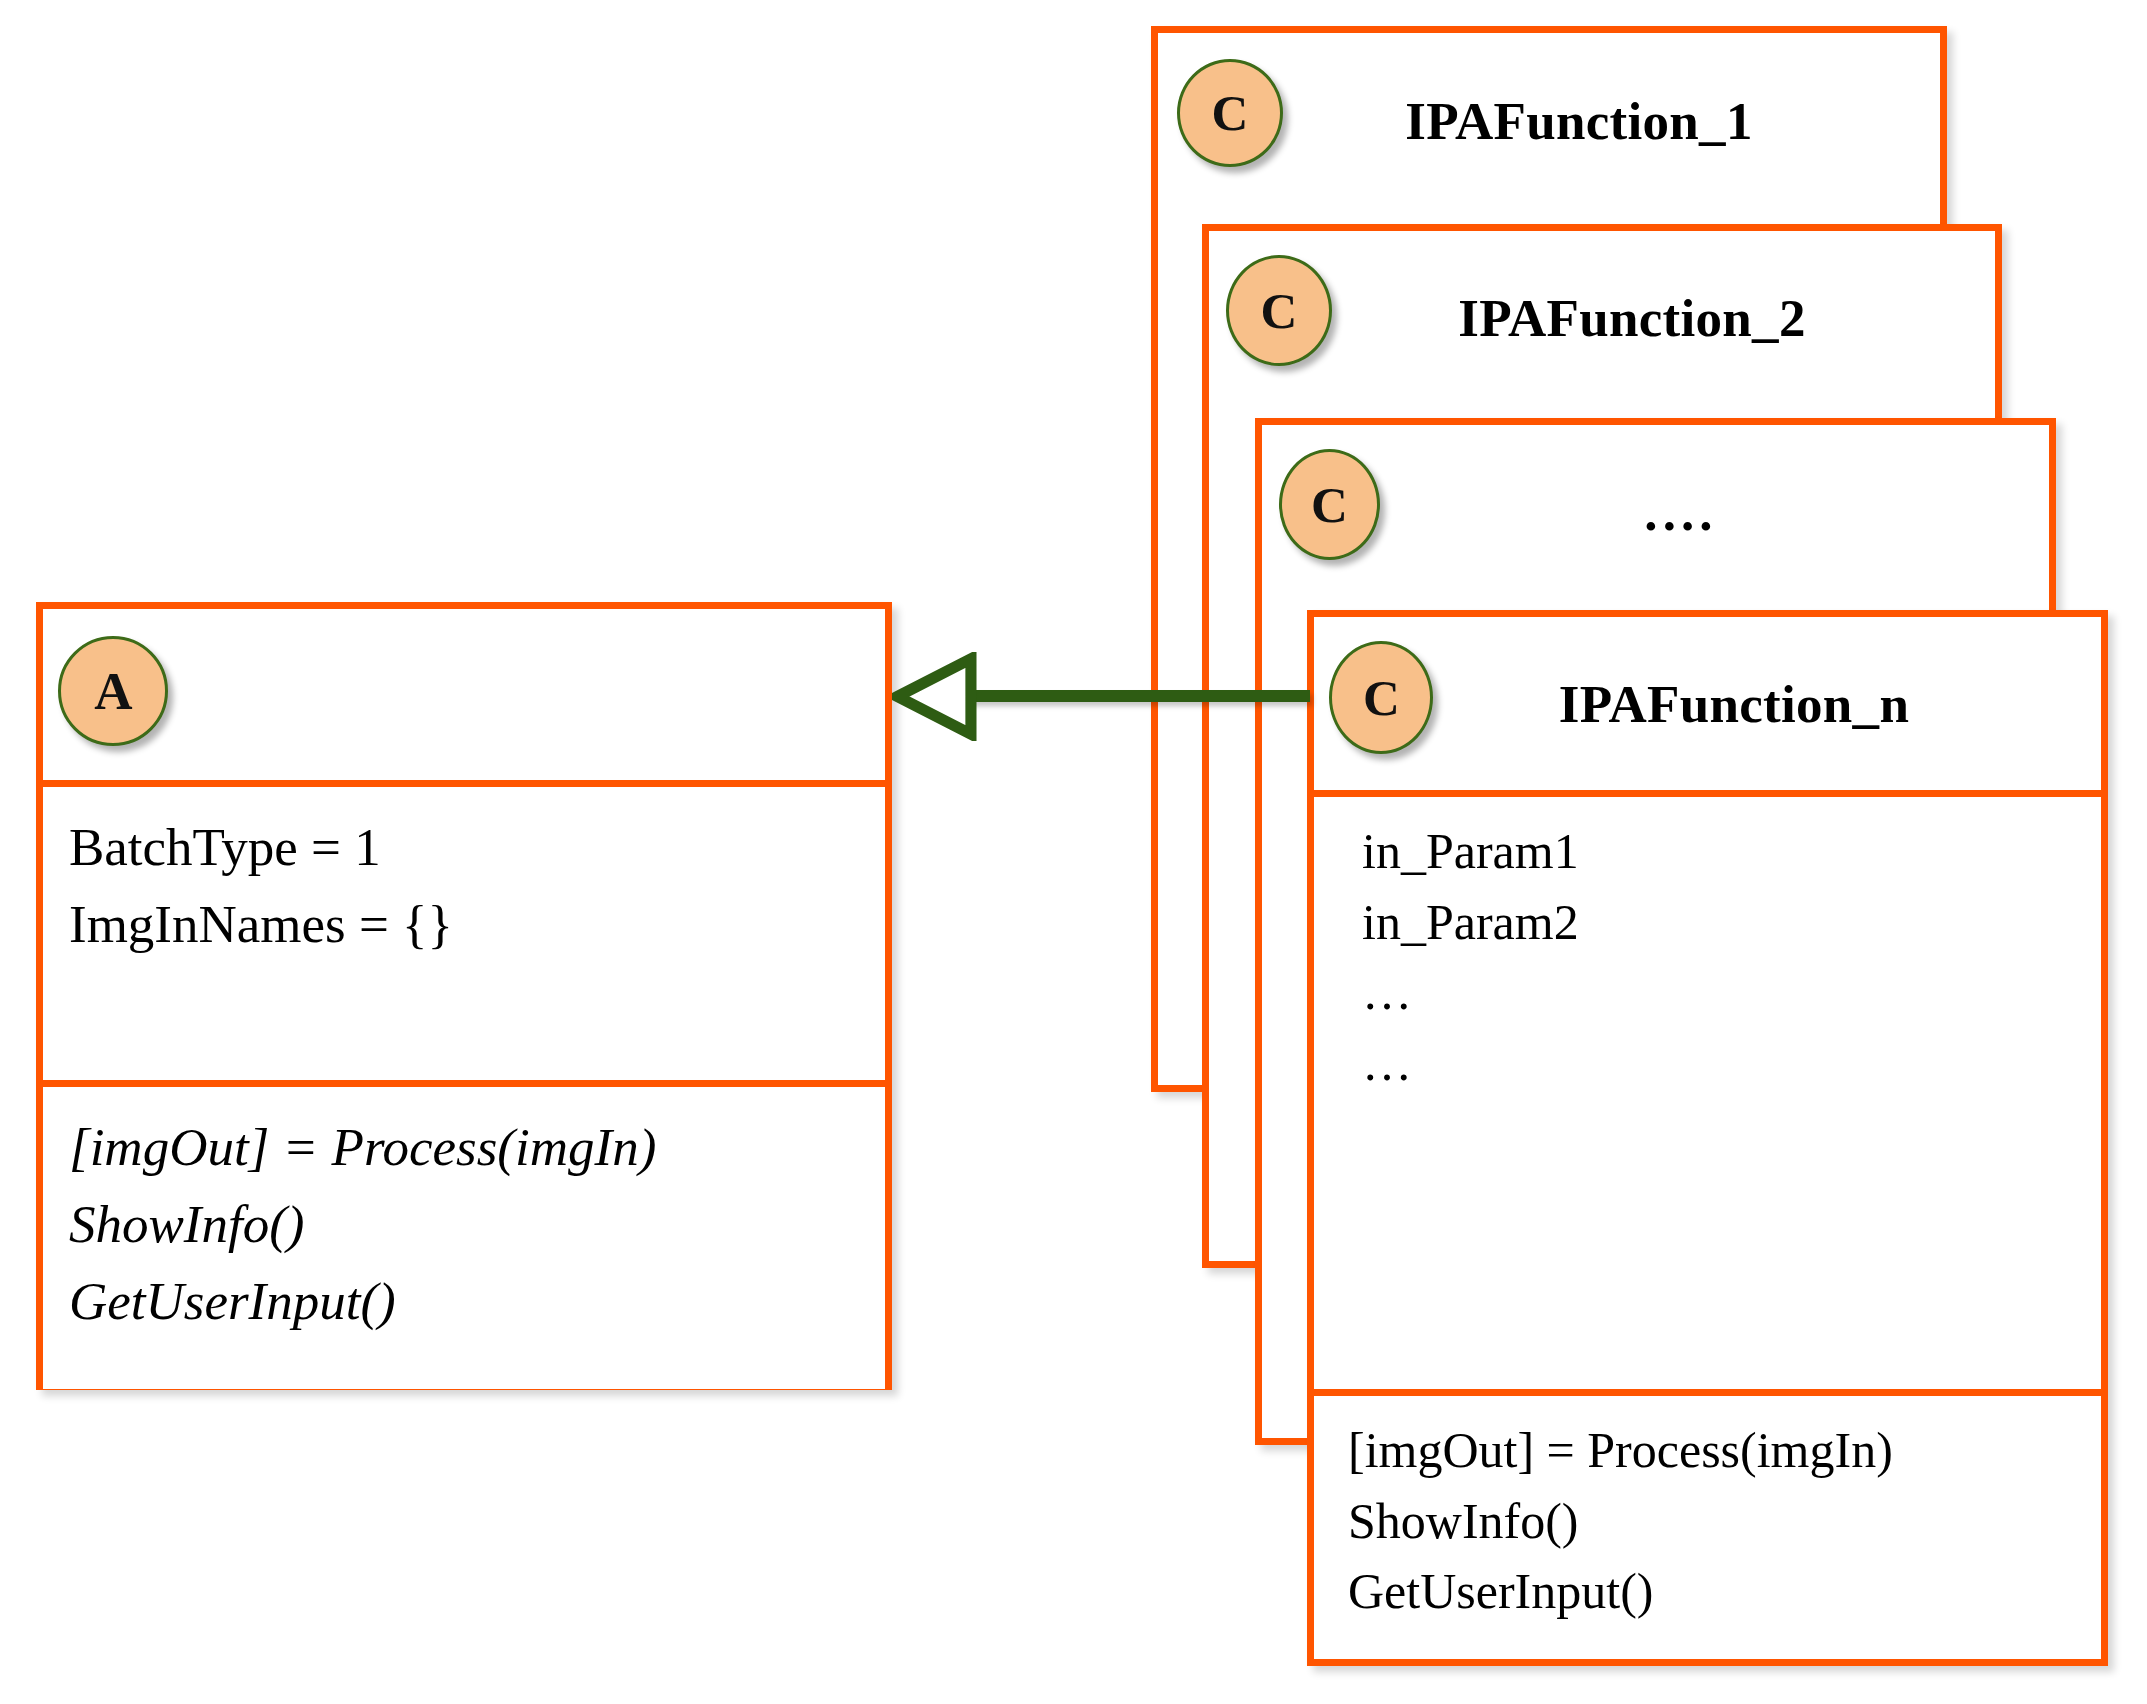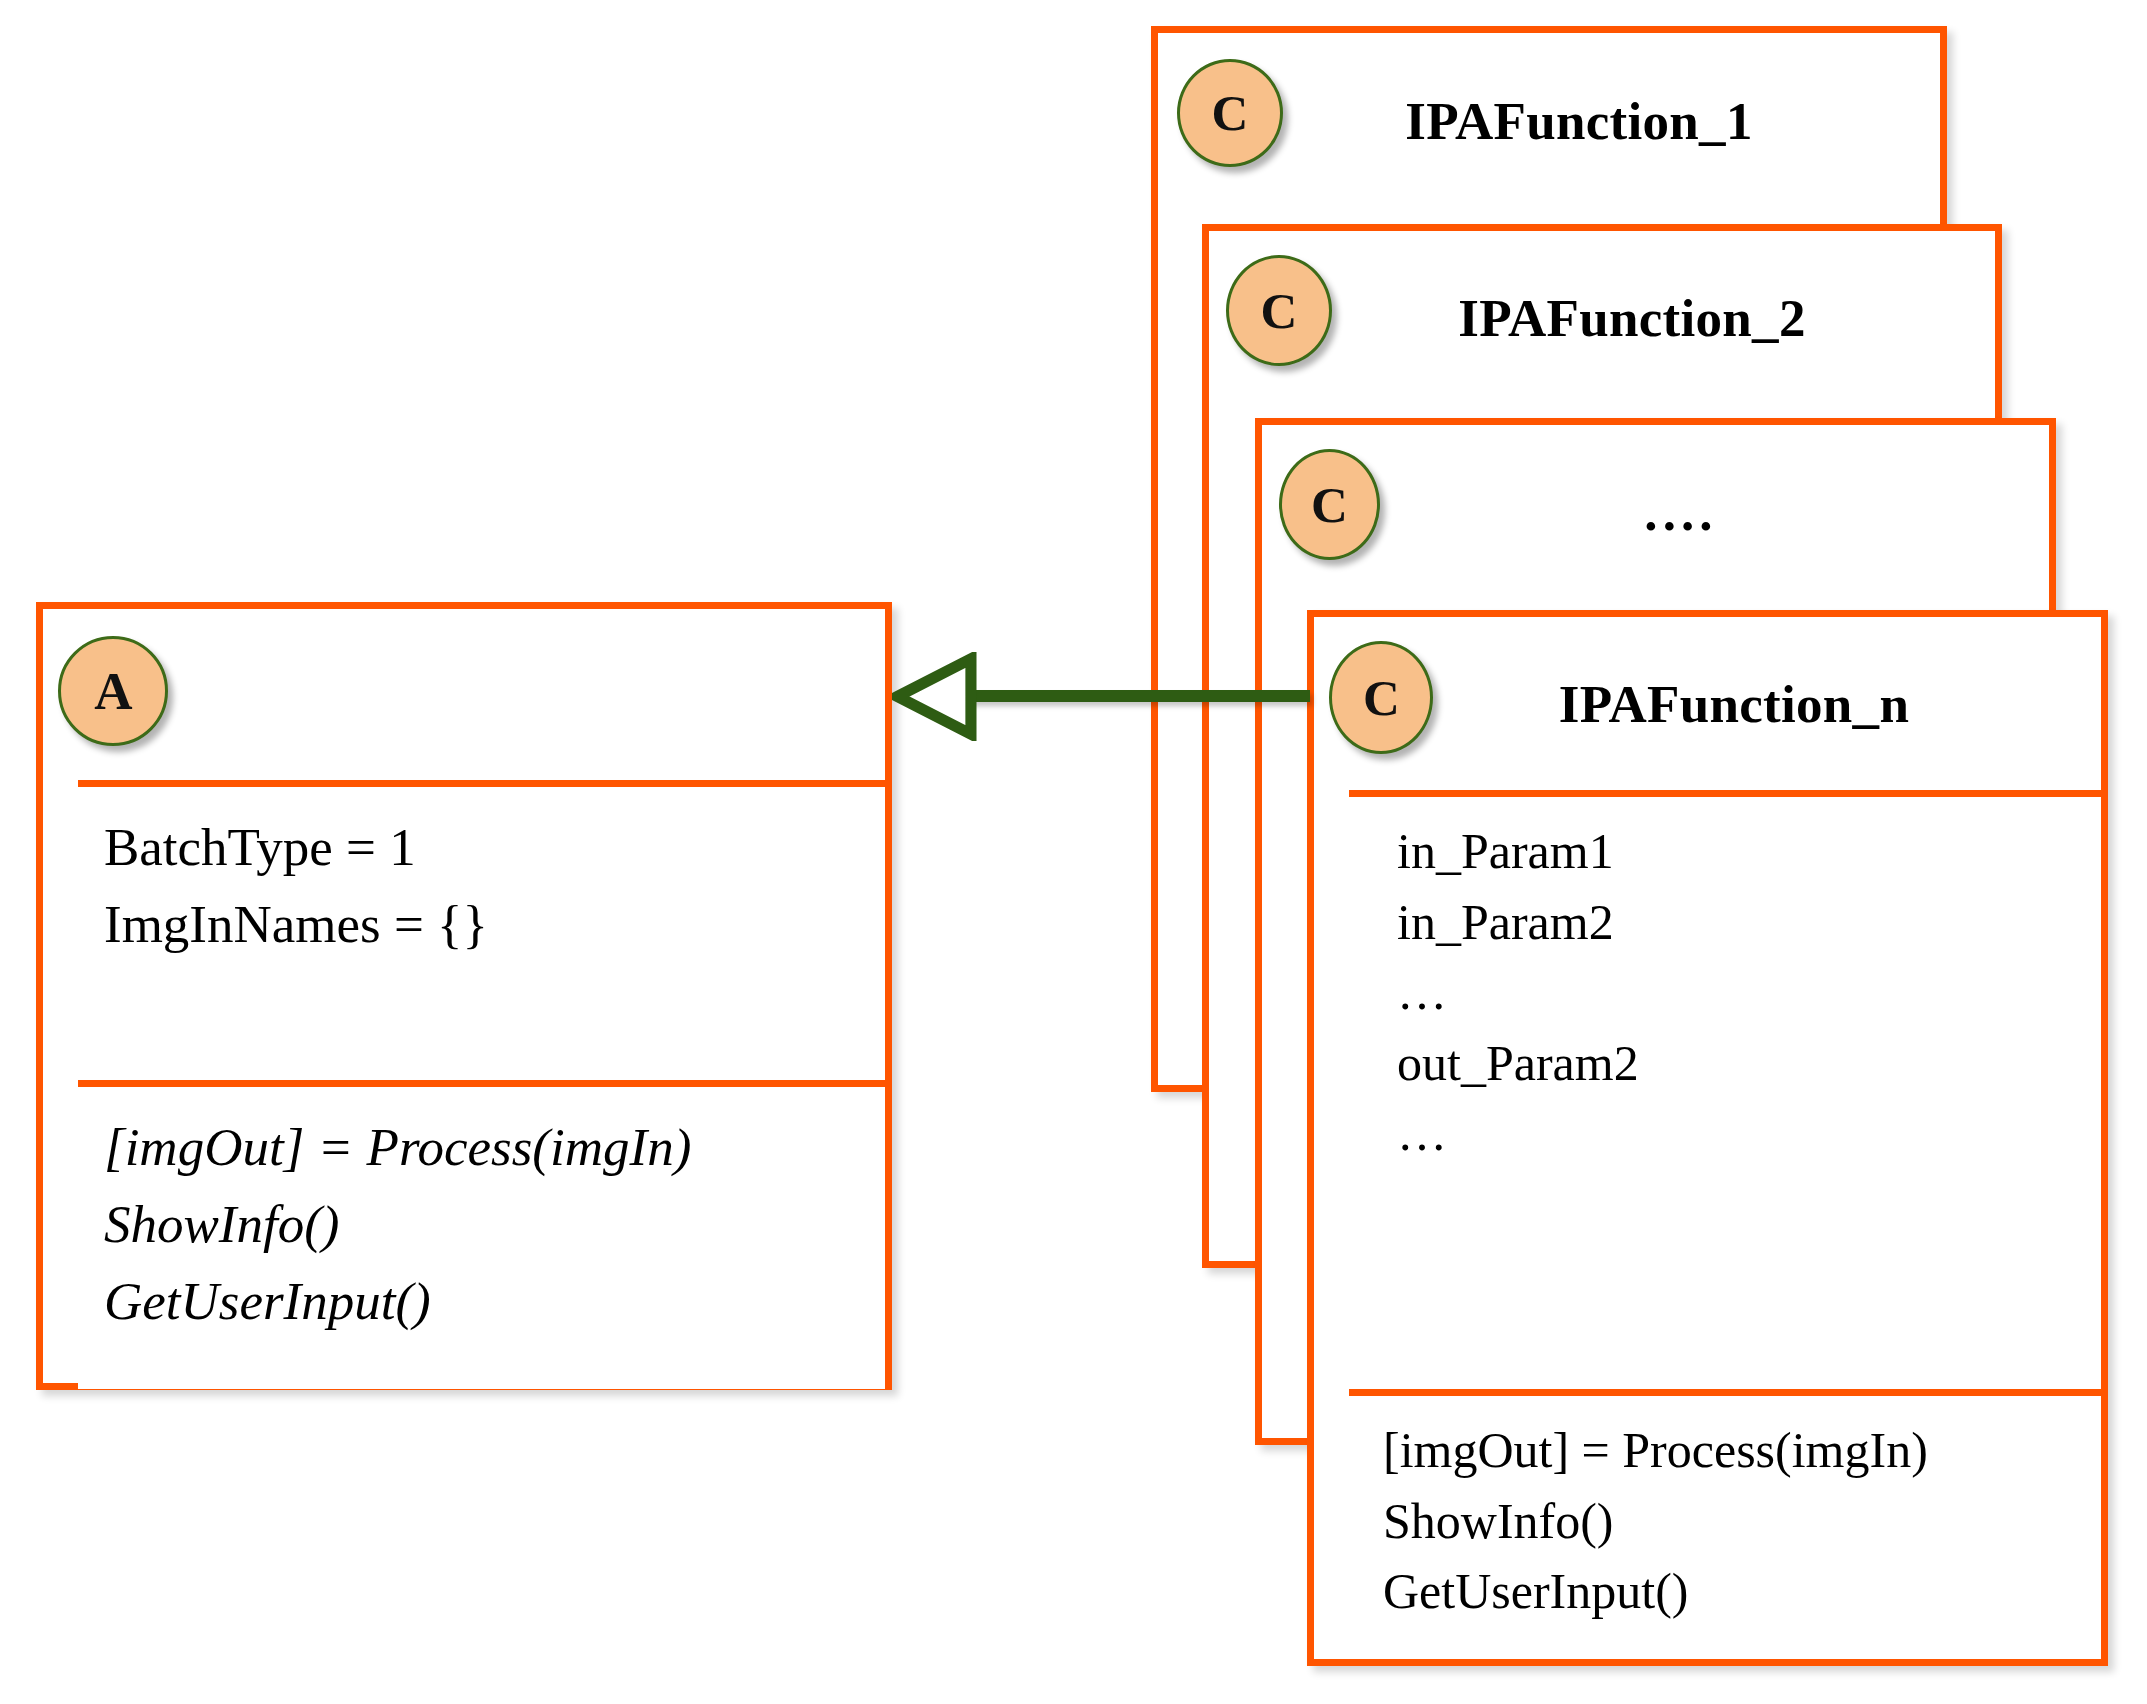--- a/index.html
+++ b/index.html
@@ -60,21 +60,20 @@
     align-items: center;
     justify-content: center;
     font-weight: bold;
     color: #111111;
     box-shadow: 5.1px 6px 6.8px rgba(0,0,0,0.30);
   }
 
   
   .members {
     padding: 15.4px 0 8.6px 0;
-    margin-left: 35px;
   }
   .member {
     color: #000000;
     white-space: nowrap;
     line-height: 1.0;
   }
   .member.italic { font-style: italic; }
 
   
   .gen-link {
@@ -155,21 +154,20 @@
 
   <div class="uml-box" id="box-fn">
     <div class="compartment uml-header">
       <span class="badge">C</span>
       <span class="uml-title">IPAFunction_n</span>
     </div>
     <div class="compartment attrs members">
       <div class="member">in_Param1</div>
       <div class="member">in_Param2</div>
       <div class="member ellipsis-row">…</div>
-      <div class="member">out_Param2</div>
       <div class="member ellipsis-row">…</div>
     </div>
     <div class="compartment ops members">
       <div class="member">[imgOut] = Process(imgIn)</div>
       <div class="member">ShowInfo()</div>
       <div class="member">GetUserInput()</div>
     </div>
   </div>
 
   <div class="uml-box" id="box-base">

